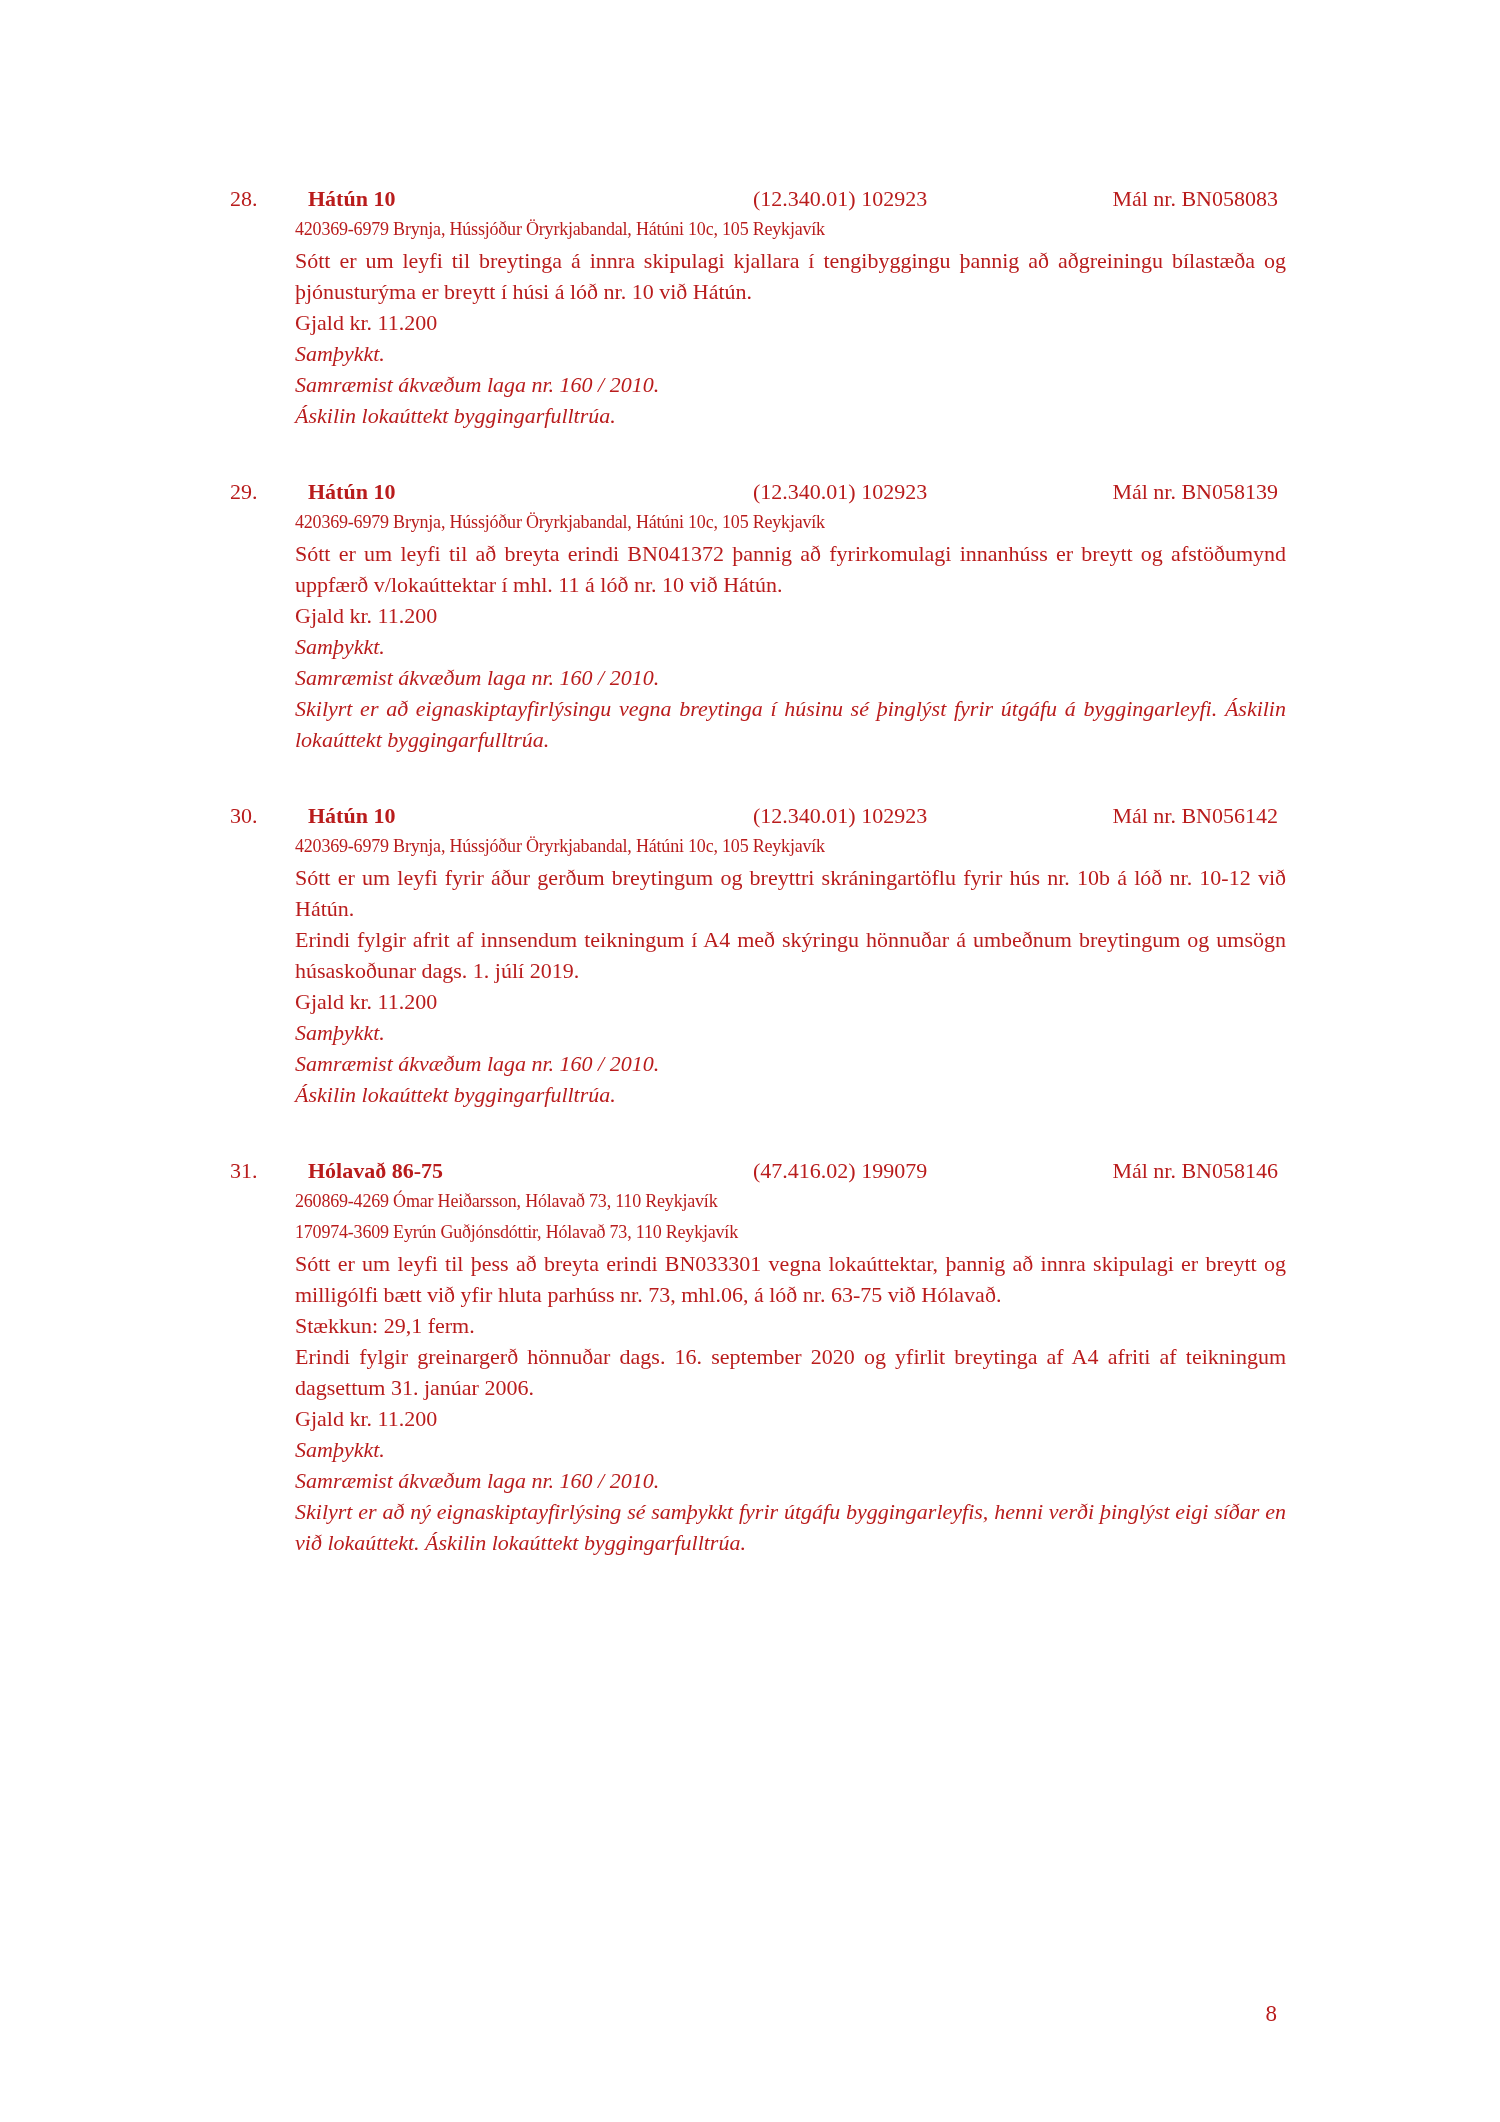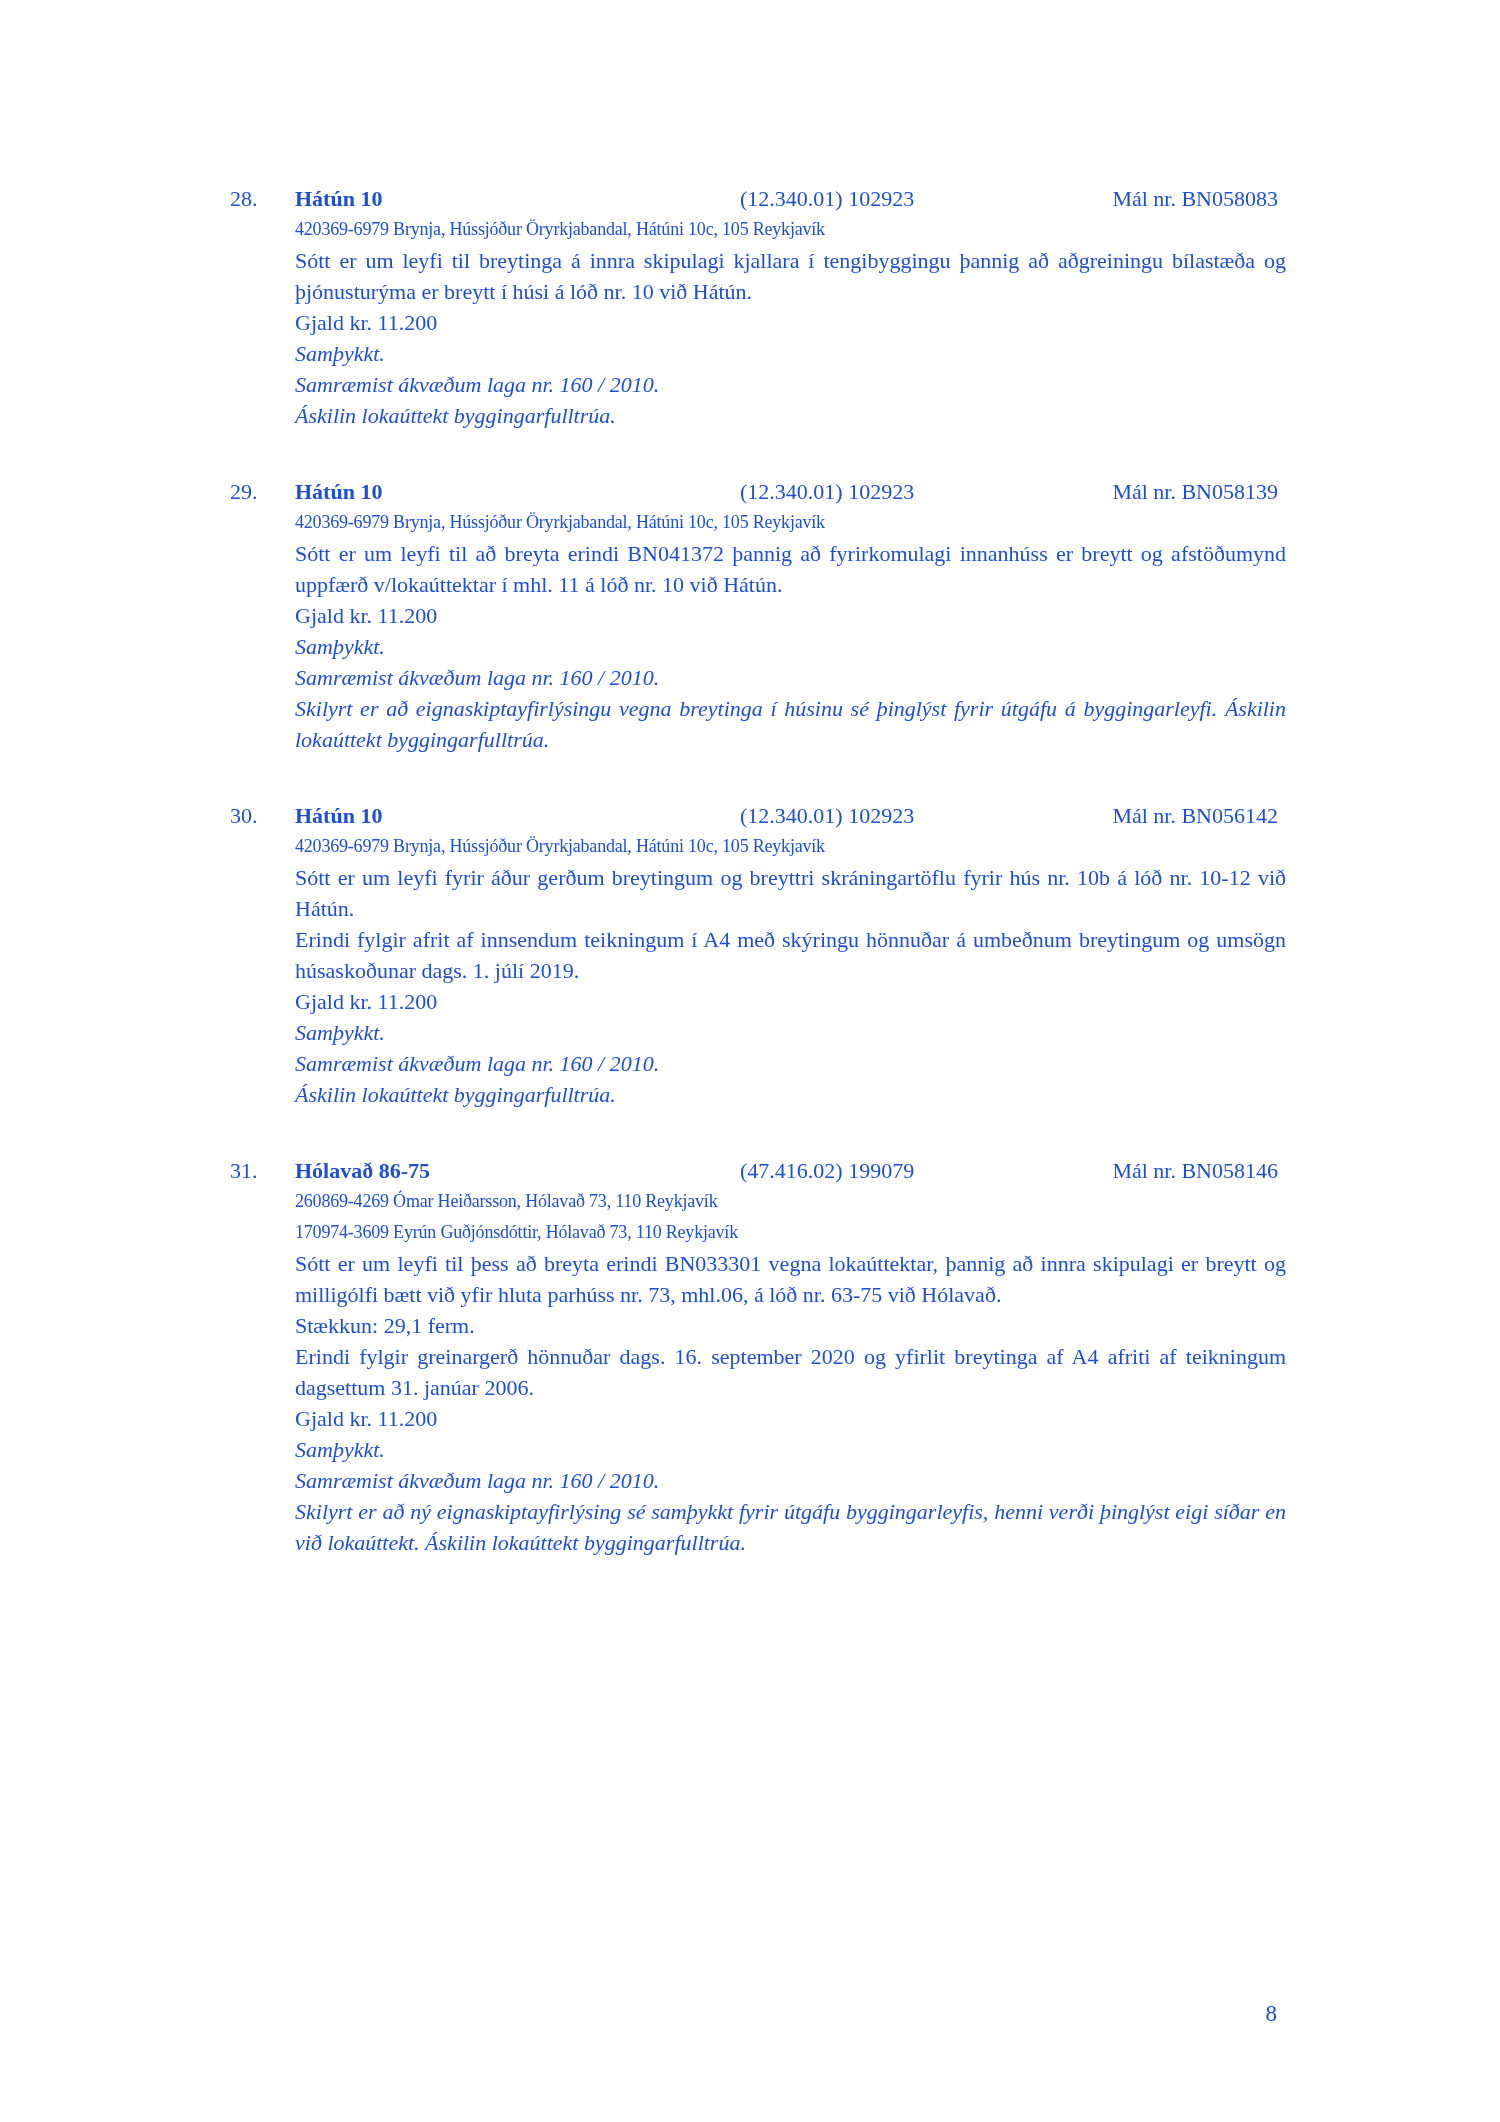--- a/index.html
+++ b/index.html
@@ -3,21 +3,21 @@
 <meta charset="utf-8">
 <style>
   * { margin: 0; padding: 0; box-sizing: border-box; }
   html, body { background: #e8e8e8; }
   .doc {
     position: relative;
     width: 1500px;
     height: 2122px;
     background: #ffffff;
     font-family: "Liberation Serif", "DejaVu Serif", serif;
-    color: #1d4ed8;
+    color: #b91c1c;
     margin: 0 auto;
     overflow: hidden;
   }
   .items {
     position: absolute;
     top: 183px;
     left: 230px;
     right: 214px;
   }
   .item {
@@ -25,21 +25,21 @@
     padding-left: 65px;
     margin-bottom: 45px;
     font-size: 22px;
     line-height: 31px;
   }
   .num {
     position: absolute;
     left: 0;
     top: 0;
   }
-  .hdr { position: relative; }
+  .hdr { position: relative; margin-left: 13px; }
   .title { font-weight: bold; }
   .code { position: absolute; left: 445px; top: 0; }
   .case { position: absolute; right: 8px; top: 0; }
   .body p { margin: 0; }
   p.justify { text-align: justify; text-align-last: left; }
   p.italic { font-style: italic; }
   p.owner { font-size: 18px; letter-spacing: -0.2px; }
   .page-num {
     position: absolute;
     top: 1998px;

